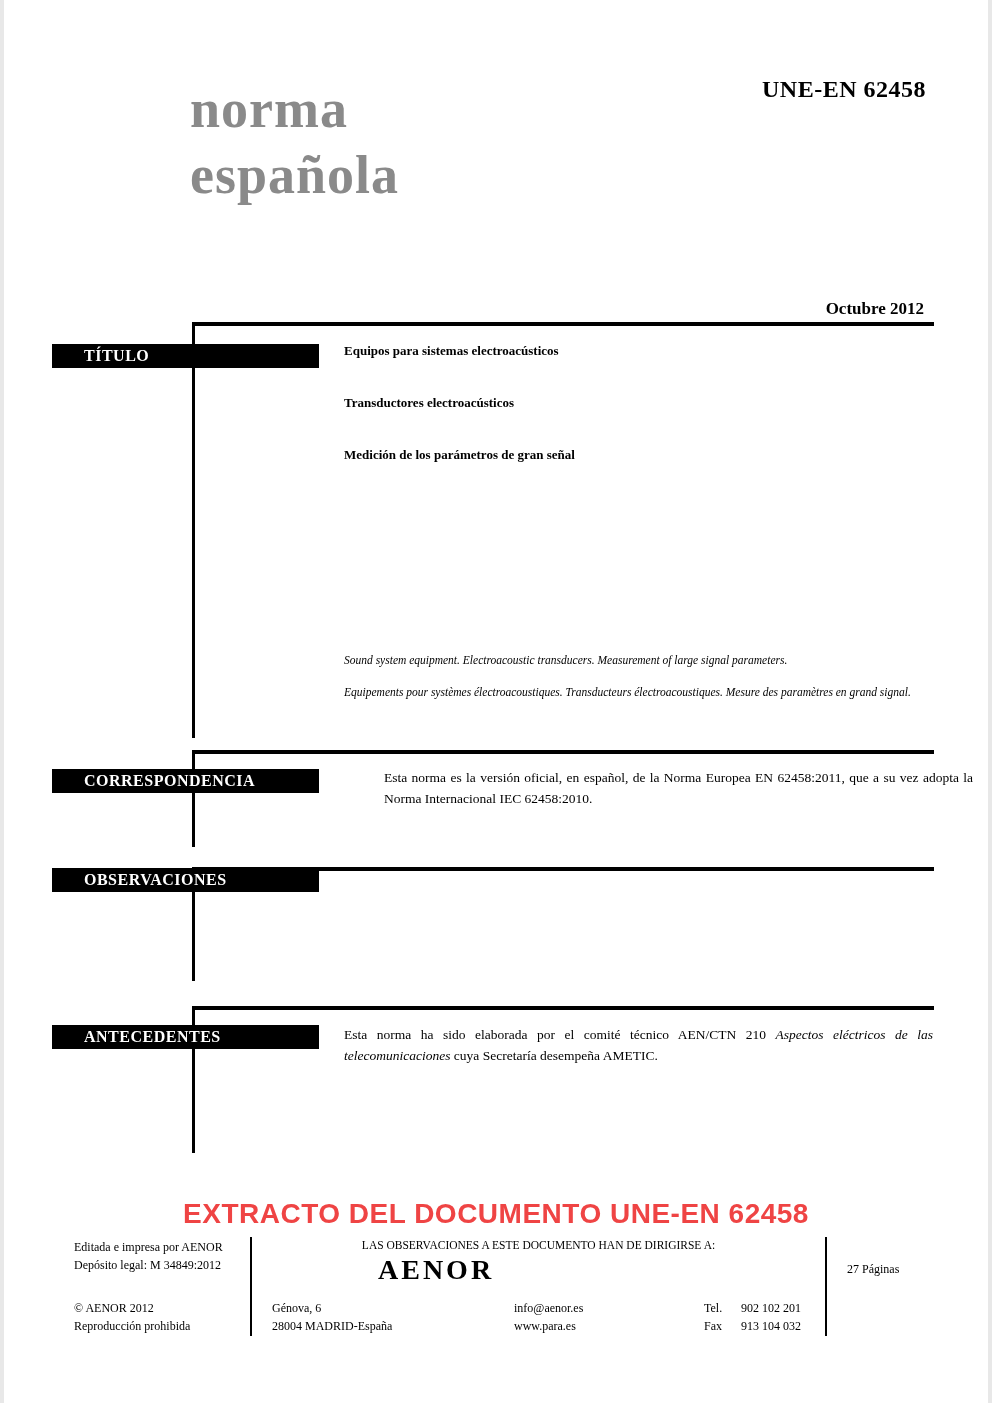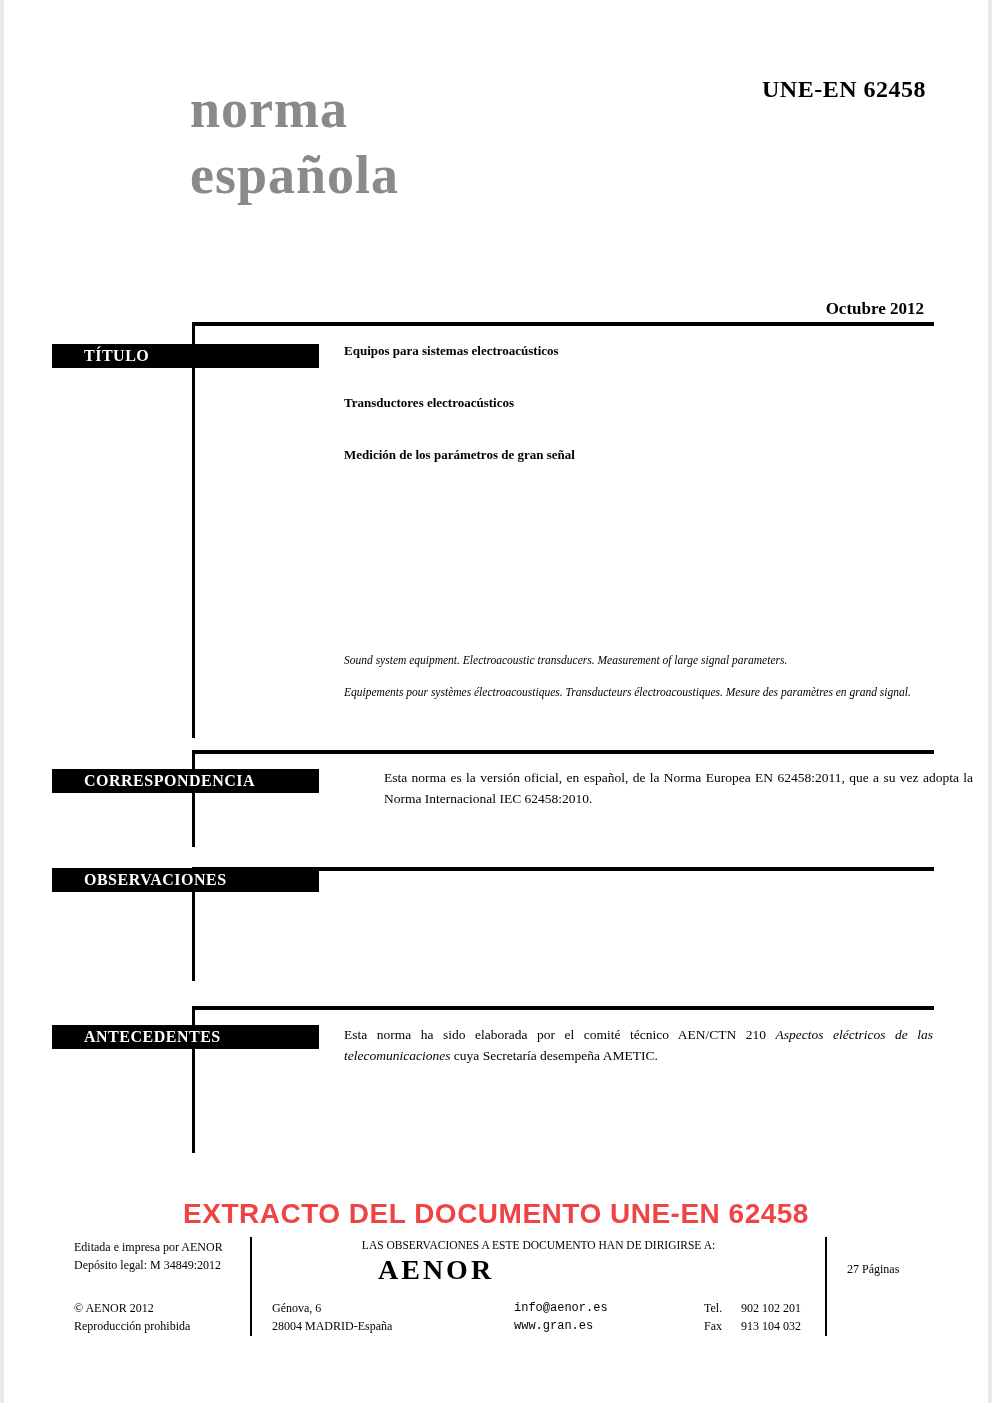--- a/index.html
+++ b/index.html
@@ -137,23 +137,23 @@
   <div class="f-small" style="left:70px;top:1300px;">
     <div>© AENOR 2012</div>
     <div>Reproducción prohibida</div>
   </div>
 
   <div class="f-small" style="left:268px;top:1300px;">
     <div>Génova, 6</div>
     <div>28004 MADRID-España</div>
   </div>
 
-  <div class="f-small" style="left:510px;top:1300px;font-family:Liberation Mono, monospace;">
+  <div class="f-small" style="left:510px;top:1300px;">
     <div>info@aenor.es</div>
-    <div>www.gran.es</div>
+    <div>www.para.es</div>
   </div>
 
   <div class="f-small" style="left:700px;top:1300px;">
     <div>Tel.</div>
     <div>Fax</div>
   </div>
 
   <div class="f-small" style="left:737px;top:1300px;">
     <div>902 102 201</div>
     <div>913 104 032</div>

